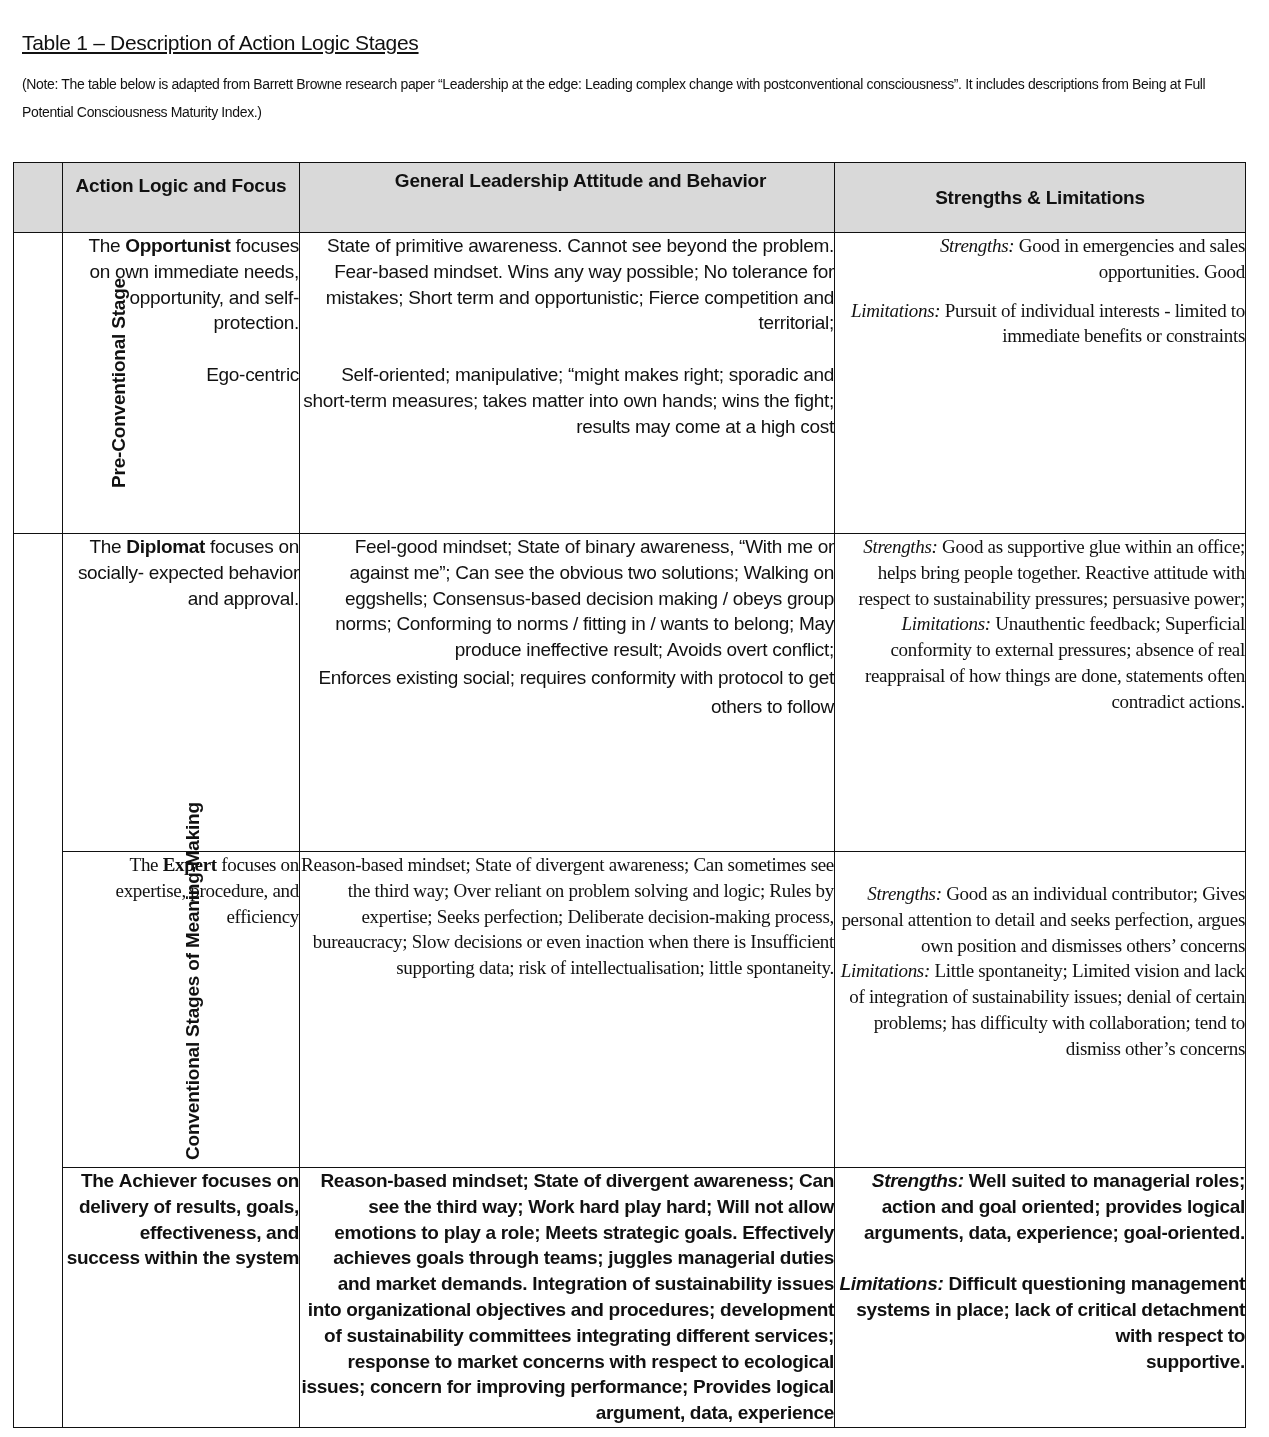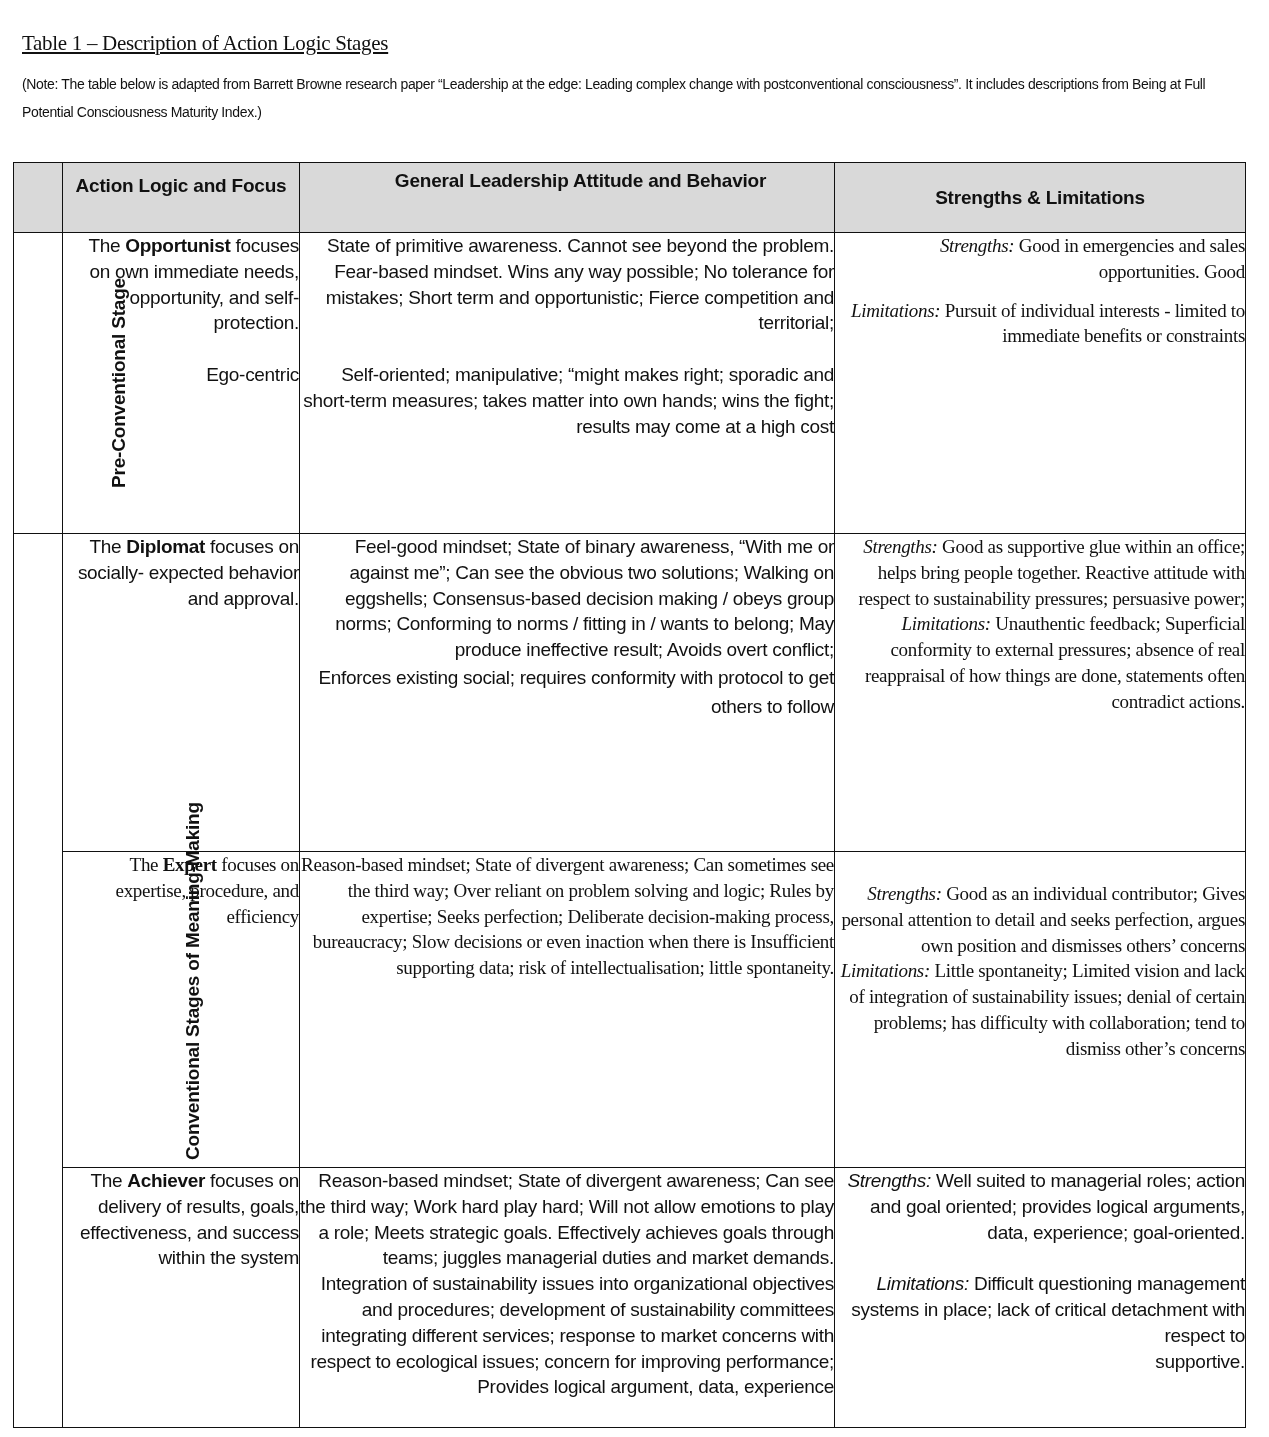--- a/index.html
+++ b/index.html
@@ -2,21 +2,21 @@
 <html><head>
 <meta charset="utf-8">
 <style>
   html, body { margin: 0; padding: 0; background: #ffffff; }
   body {
     width: 1269px; height: 1437px; position: relative; overflow: hidden;
     font-family: "Liberation Sans", sans-serif; color: #111111;
   }
   .caption {
     position: absolute; left: 22px; top: 31px;
-    font-size: 21px; text-decoration: underline; letter-spacing: -0.3px; font-family: Liberation Serif, serif;
+    font-size: 21px; text-decoration: underline; letter-spacing: -0.3px;
   }
   .note {
     position: absolute; left: 22px; top: 70px; width: 1200px;
     font-size: 14px; line-height: 28px; letter-spacing: -0.35px;
   }
   table.main {
     position: absolute; left: 13px; top: 162px;
     width: 1232px; border-collapse: collapse; table-layout: fixed;
   }
   table.main td, table.main th {
@@ -41,21 +41,21 @@
     font-size: 19px; line-height: 25.8px; padding: 3px 7px 0 8px;
     letter-spacing: -0.3px;
   }
   .cell p { margin: 0; text-align: right; }
   .gap { height: 26px; }
   .gap-sm { height: 13px; }
   .label-i { font-style: italic; }
   .r1 { height: 301px; }
   .r2 { height: 318px; }
   .r3 { height: 316px; font-family: Liberation Serif, serif; }
-  .r4 { height: 260px; }
+  .r4 { height: 260px; font-weight: bold; }
   .sl-top { padding-top: 14px; font-family: Liberation Serif, serif; }
 </style>
 </head>
 <body>
 
 <div class="caption">Table 1 – Description of Action Logic Stages</div>
 <div class="note">(Note: The table below is adapted from Barrett Browne research paper “Leadership at the edge: Leading complex change with postconventional consciousness”. It includes descriptions from Being at Full Potential Consciousness Maturity Index.)</div>
 
 <table class="main">
   <colgroup>

